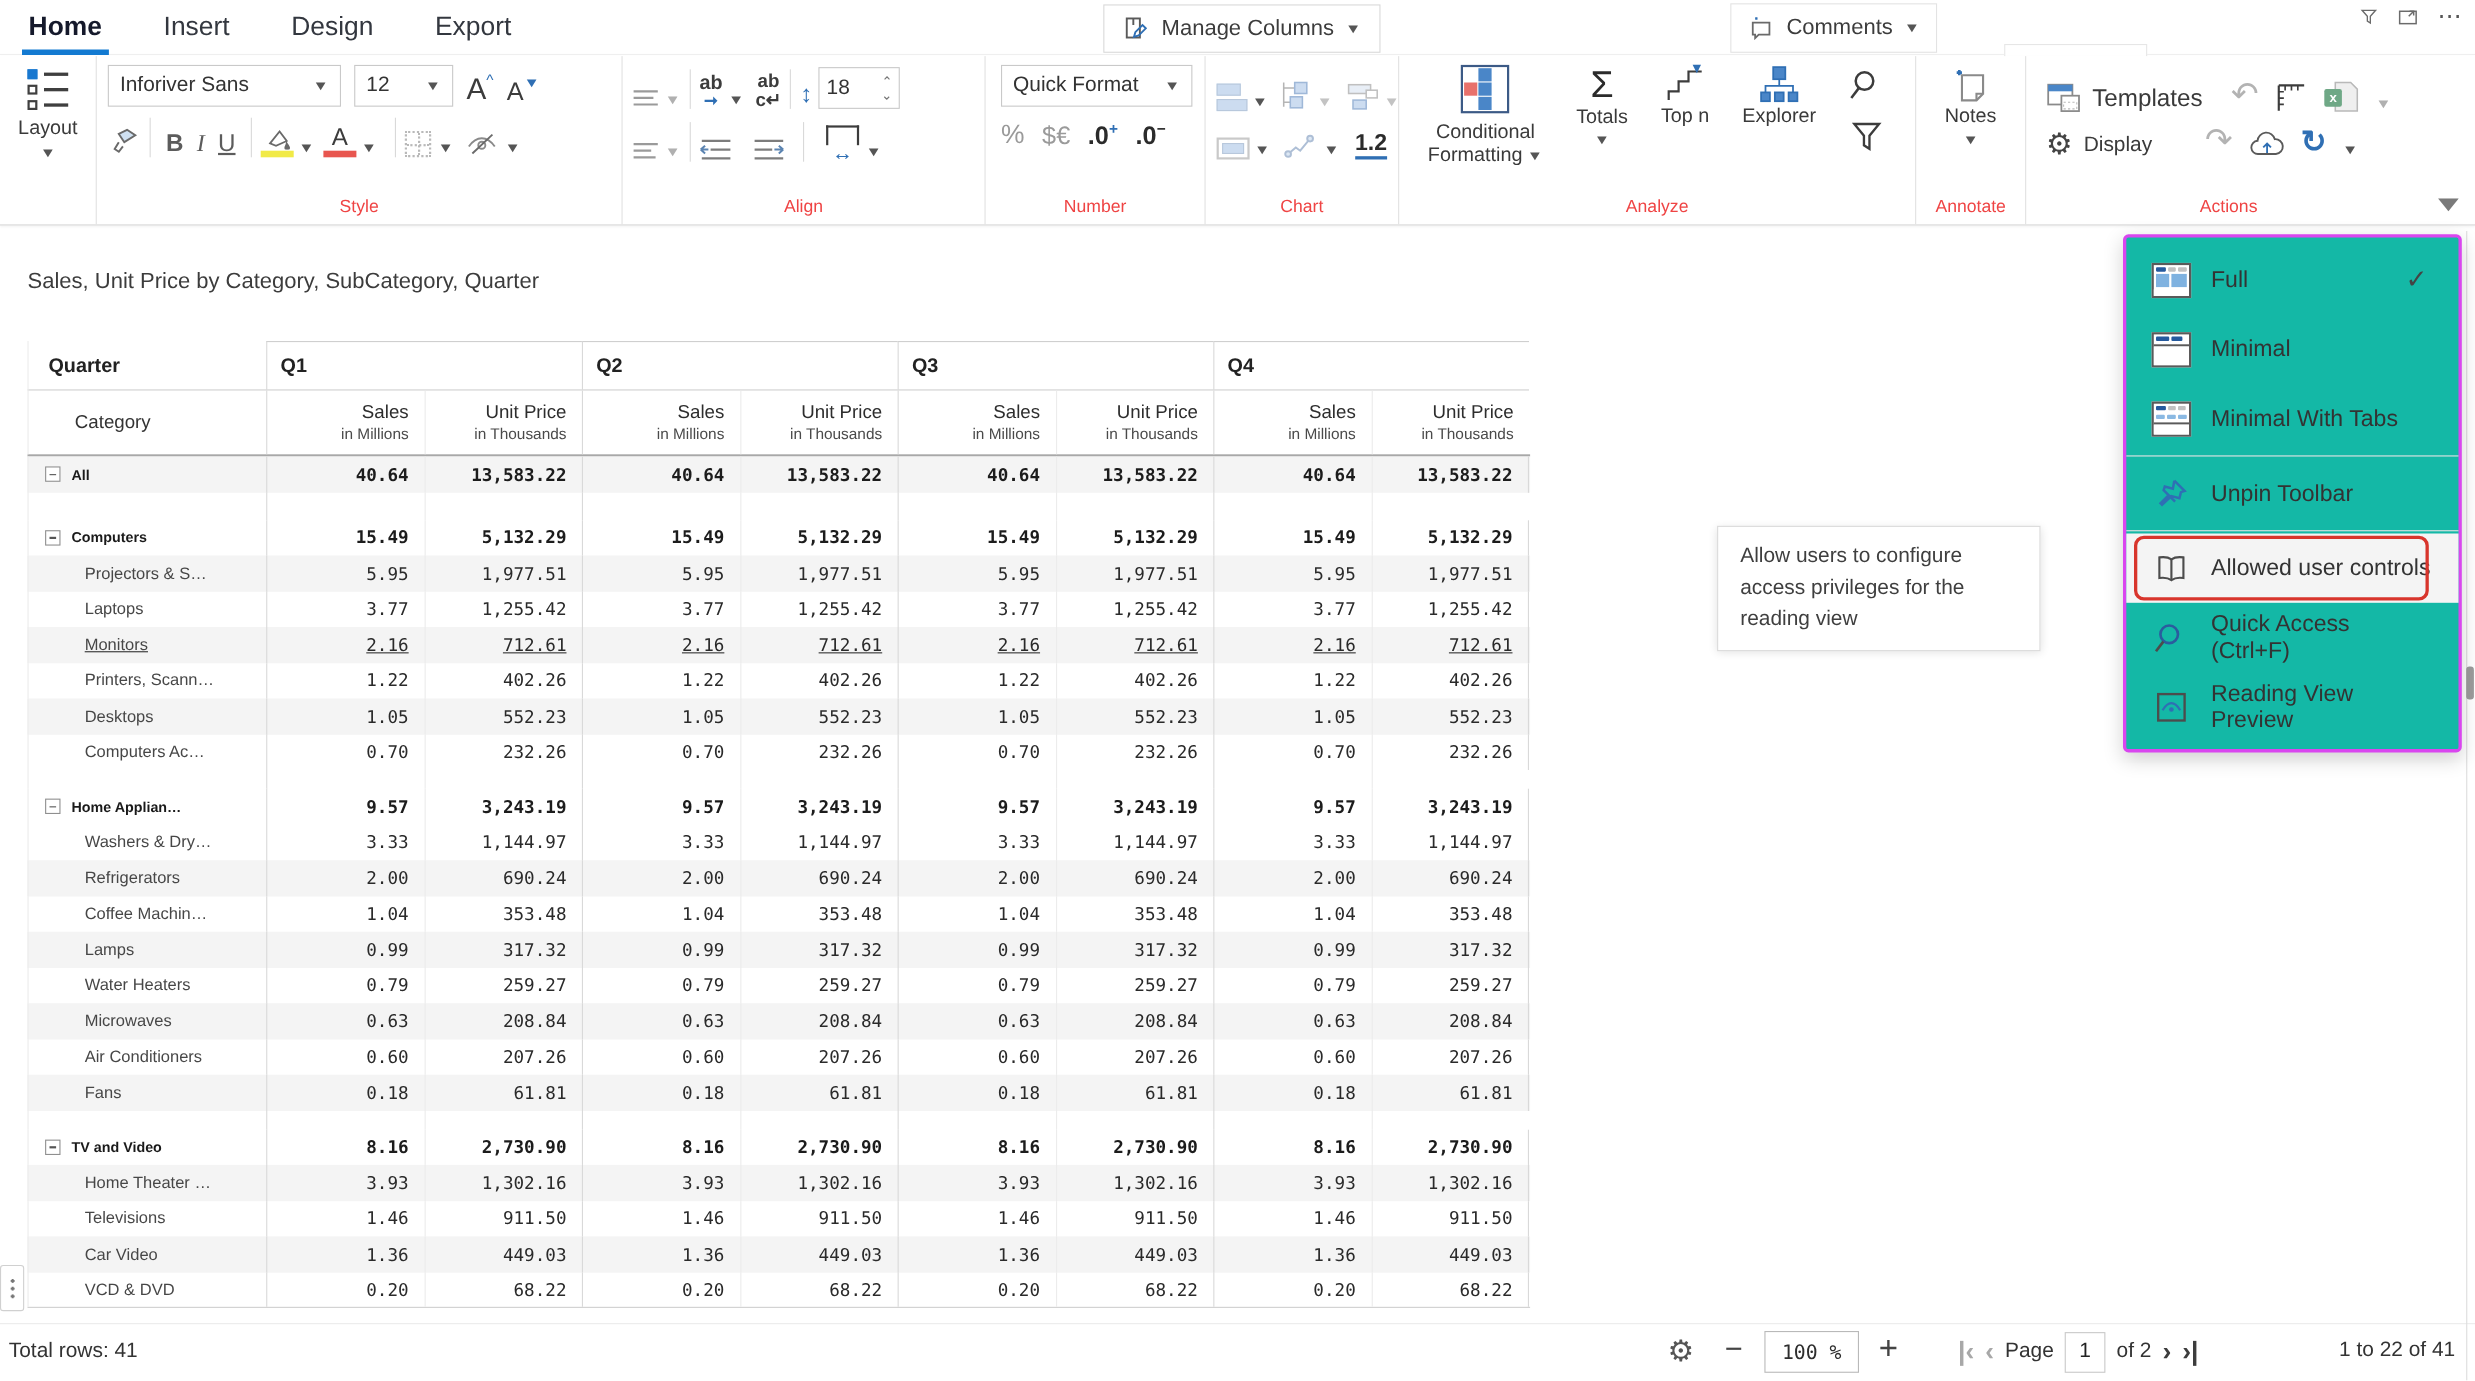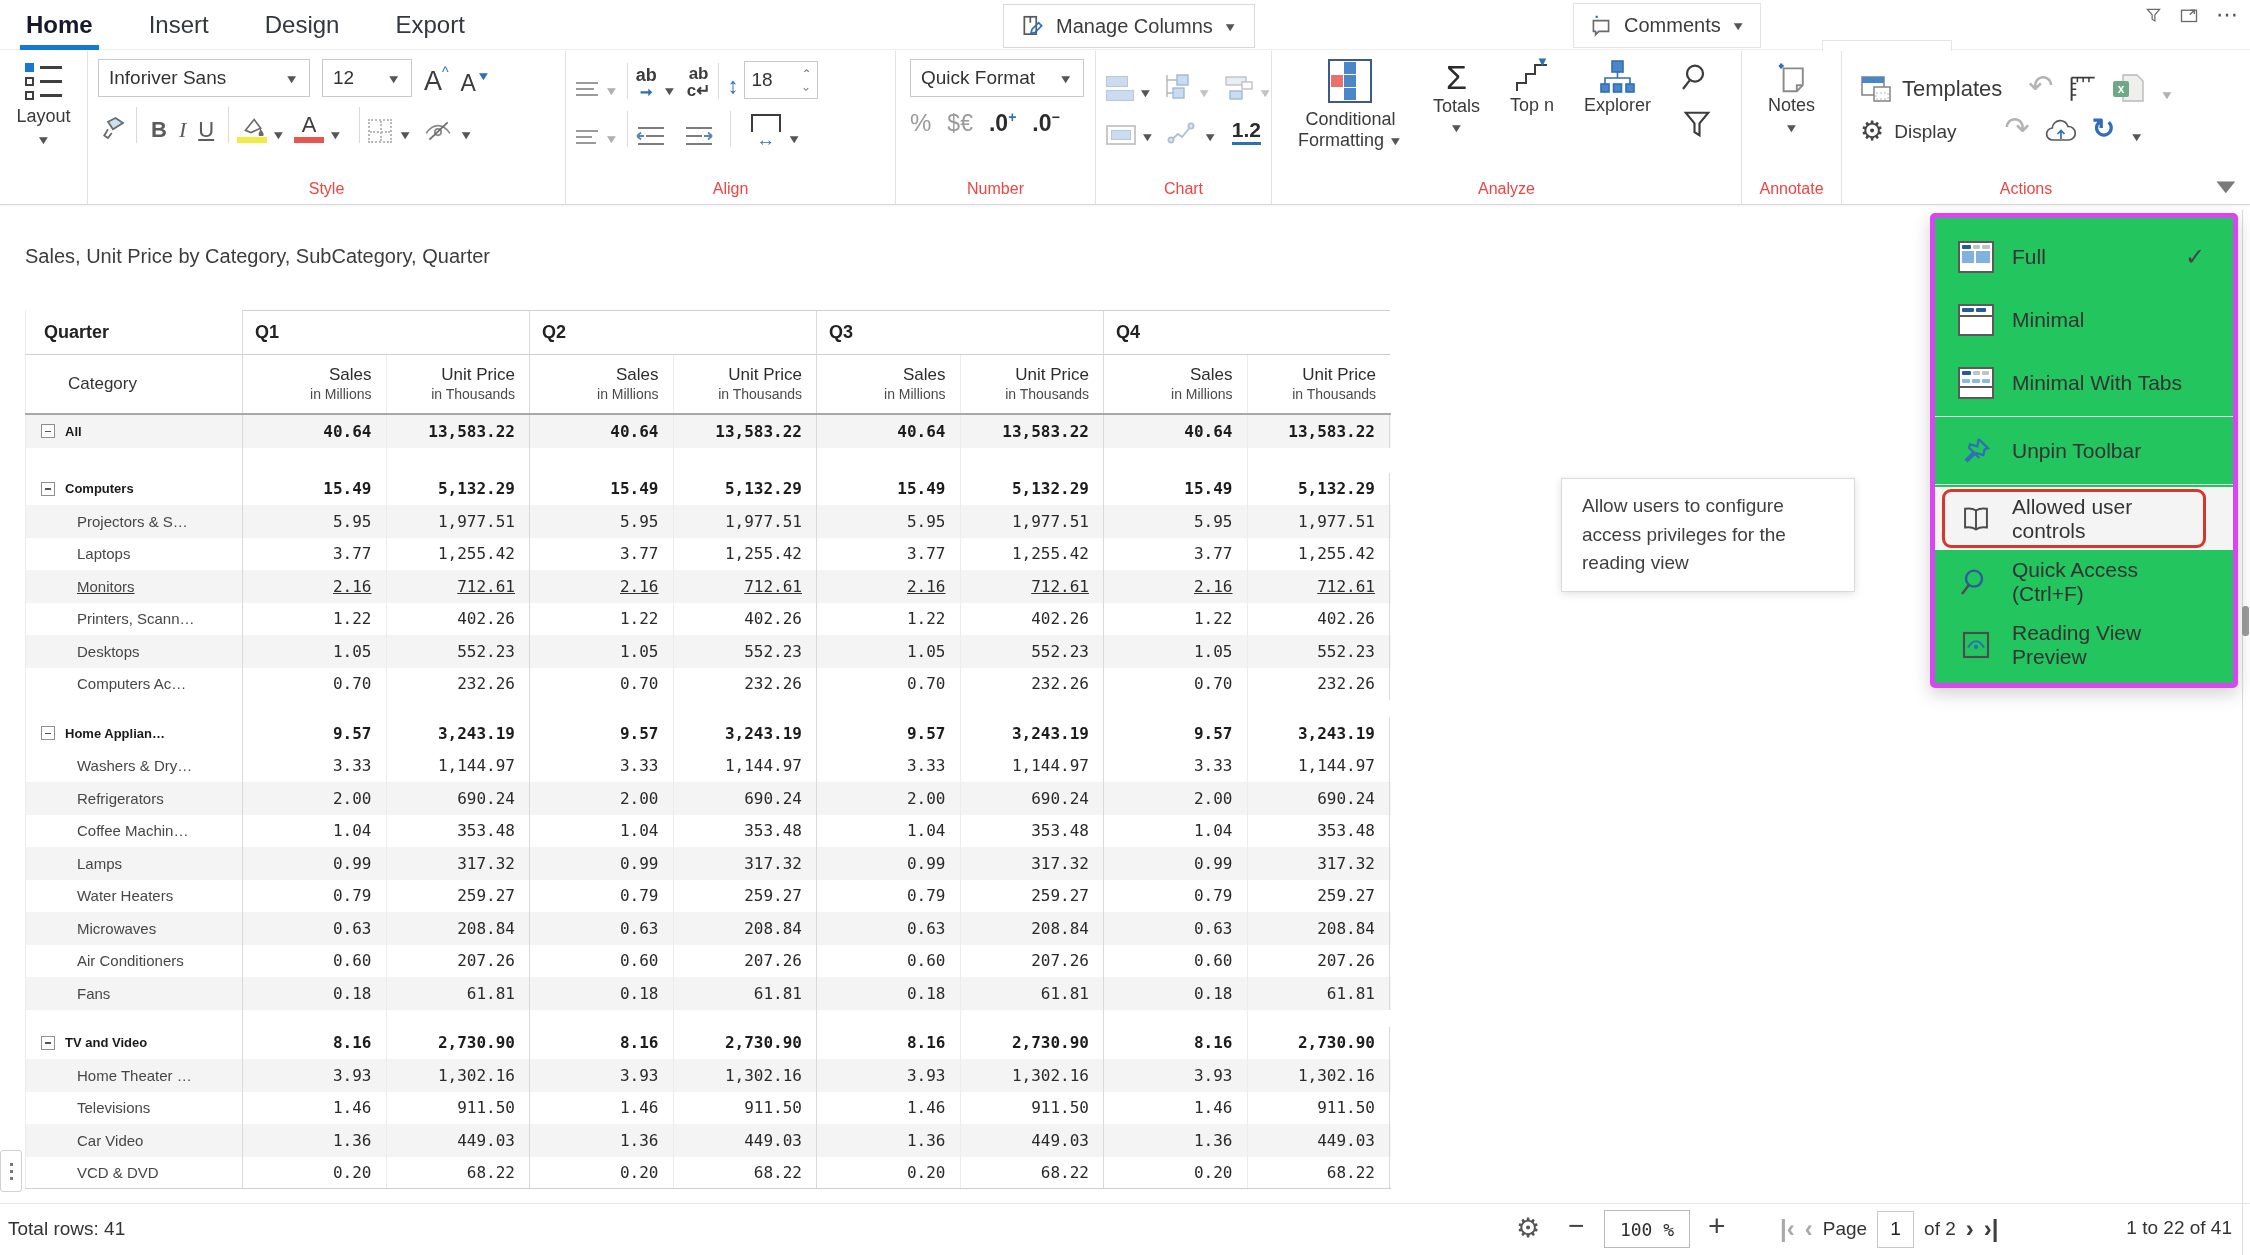--- a/index.html
+++ b/index.html
@@ -60,21 +60,21 @@
   .catcell { font-size:17px; color:#333; padding-left:42px; }
   .shade { background:#f4f4f4; }
   .rowlabel0 { padding-left:15px; gap:10px; font-size:13px; font-weight:bold; color:#1a1a1a; }
   .rowlabel1 { padding-left:51px; font-size:15px; color:#474747; }
   .colbox { width:14px; height:14px; border:1px solid #8f8f8f; background:#fff; position:relative; flex:0 0 auto; cursor:pointer; }
   .colbox::after { content:""; position:absolute; left:3px; right:3px; top:5.5px; height:1.5px; background:#555; }
   .pivot-bottom { border-bottom:1px solid #cfcfcf; }
   
   .tooltip { position:absolute; left:1561px; top:478px; width:294px; background:#fff; border:1px solid #dadada; box-shadow:0 2px 8px rgba(0,0,0,.12); padding:13px 20px; font-size:19px; line-height:1.5; color:#3f3f3f; }
   
-  .menu { position:absolute; left:1930px; top:213px; width:308px; background:#22c55e; border:5px solid #d946ef; border-radius:5px; box-shadow:0 6px 18px rgba(0,0,0,.18); padding:7px 0; z-index:10; }
+  .menu { position:absolute; left:1930px; top:213px; width:308px; background:#14b8a6; border:3px solid #d946ef; border-radius:5px; box-shadow:0 6px 18px rgba(0,0,0,.18); padding:7px 0; z-index:10; }
   .mitem { position:relative; height:63px; display:flex; align-items:center; padding:0 22px; gap:17px; font-size:21px; color:#333; cursor:pointer; }
   .mitem.hl { background:#f4f4f4; }
   .red-ring { position:absolute; left:7px; right:27px; top:2px; bottom:2px; border:3px solid #d8352c; border-radius:9px; pointer-events:none; }
   .mdivider { height:1px; background:#e4e4e4; margin:2px 0; }
   .mcheck { position:absolute; right:28px; color:#444; font-size:24px; }
   .micon { width:38px; display:flex; justify-content:center; flex:0 0 auto; }
   
   .w-ic { width:36px; height:32px; border:2px solid #5a5a5a; background:#fff; display:flex; flex-direction:column; }
   .w-top { display:flex; gap:2px; padding:2px; }
   .dash { height:4px; border-radius:1px; }

